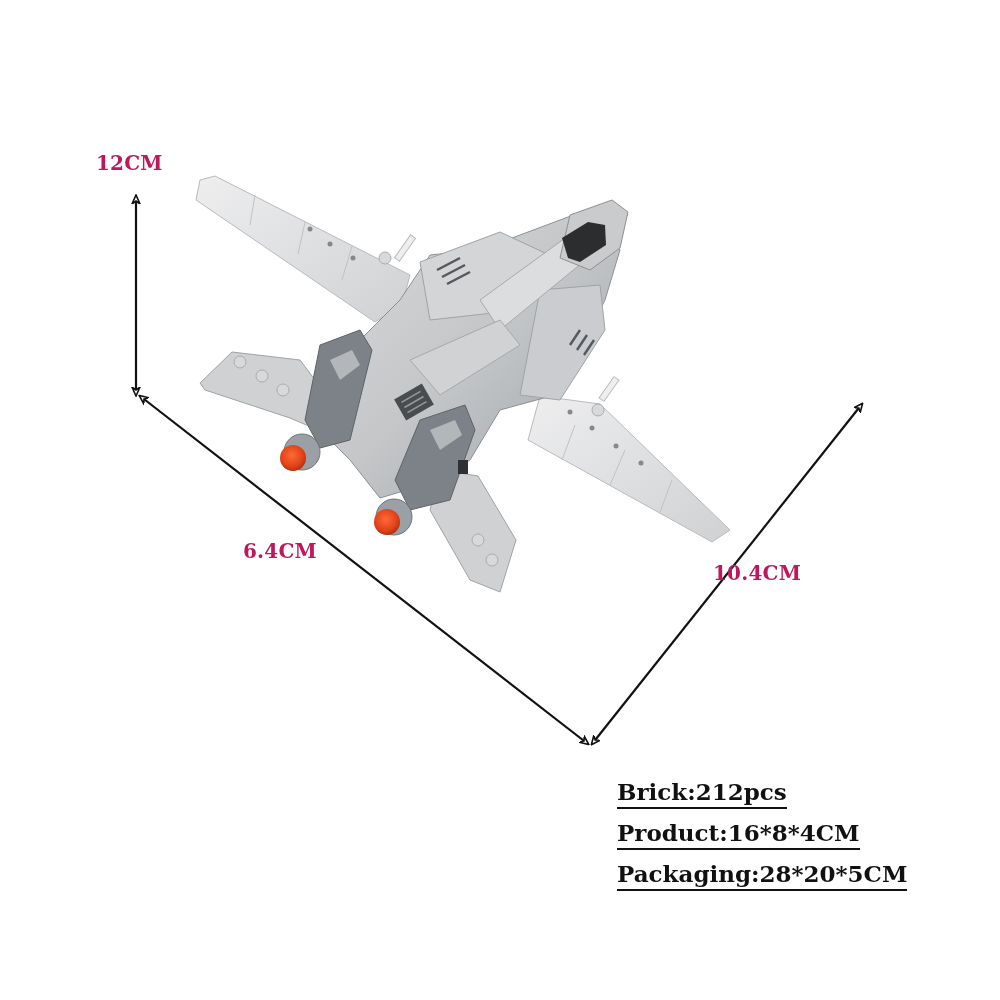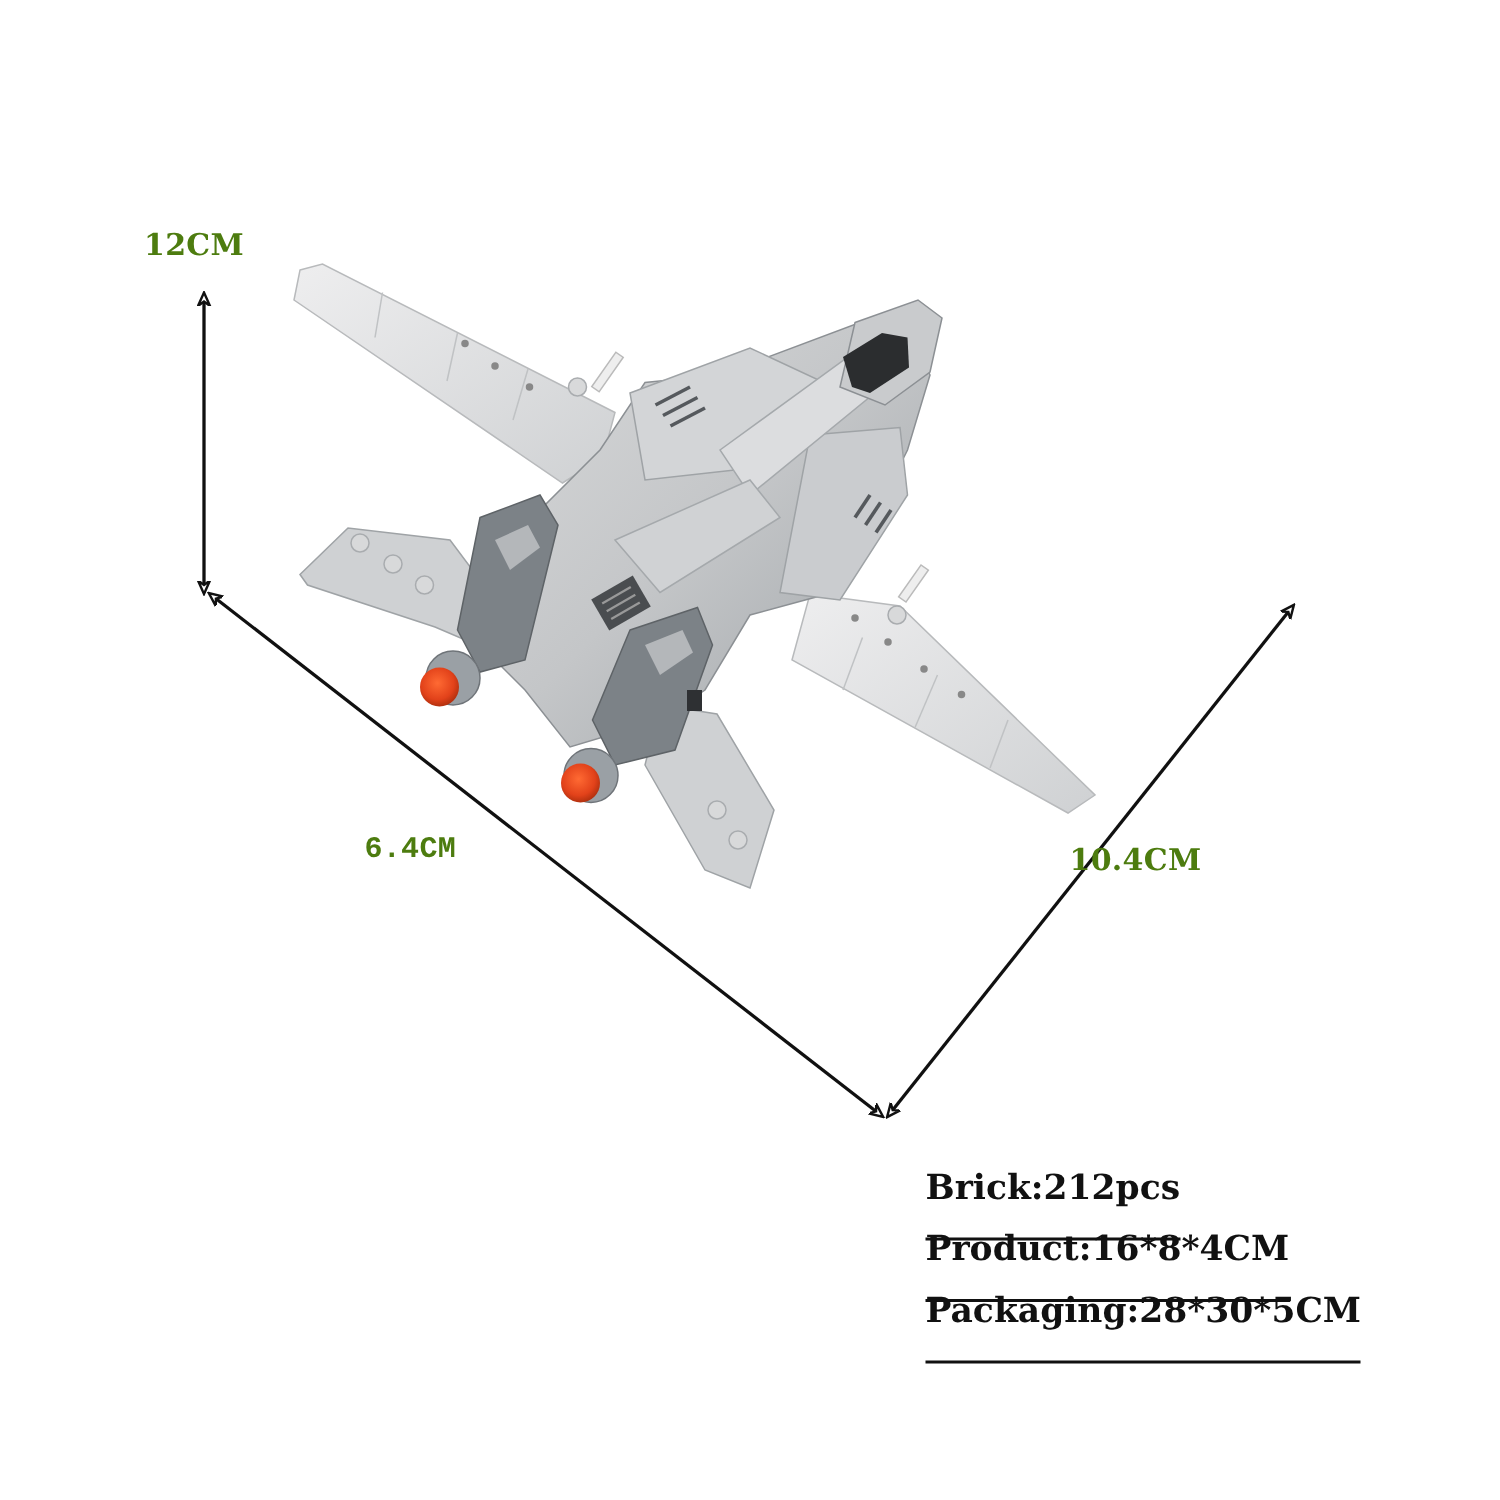--- a/index.html
+++ b/index.html
@@ -1,27 +1,27 @@
 <!DOCTYPE html>
 <html><head>
 <meta charset="utf-8">
 <style>
   html, body { margin:0; padding:0; background:#ffffff; }
   body { width:1000px; height:1000px; position:relative; overflow:hidden; font-family:"DejaVu Serif", "Liberation Serif", serif; }
   .stage { position:absolute; left:0; top:0; width:1000px; height:1000px; }
   .dim-label {
     position:absolute; font-family:"DejaVu Serif","Liberation Serif",serif; font-weight:bold;
-    font-size:20px; color:#4d7c0f; white-space:nowrap; letter-spacing:0.2px;
+    font-size:20px; color:#be185d; white-space:nowrap; letter-spacing:0.2px;
   }
   .specs { position:absolute; left:617px; top:778px; }
   .spec-line {
     font-family:"DejaVu Serif","Liberation Serif",serif; font-weight:bold; font-size:23px;
     color:#111; line-height:28px; height:41px; white-space:nowrap;
   }
-  .spec-line span { border-bottom:2px solid #111; padding-bottom:19px; display:inline-block; }
+  .spec-line span { border-bottom:2px solid #111; padding-bottom:1px; display:inline-block; }
   svg { position:absolute; left:0; top:0; }
 </style>
 </head>
 <body>
 
 <div class="stage">
 
   <svg width="1000" height="1000" viewBox="0 0 1000 1000">
     <defs>
       <marker id="arrow" markerWidth="10" markerHeight="10" refX="8" refY="5" orient="auto" markerUnits="userSpaceOnUse">
@@ -121,21 +121,21 @@
       <circle cx="394" cy="517" r="18" fill="#9aa0a5" stroke="#6f7479"></circle>
 
       <circle cx="293" cy="458" r="13" fill="url(#exhaustGrad)"></circle>
       <circle cx="387" cy="522" r="13" fill="url(#exhaustGrad)"></circle>
 
       <rect x="458" y="460" width="10" height="14" fill="#2e3033"></rect>
     </g>
   </svg>
 
   <div class="dim-label" style="left:96px; top:151px;">12CM</div>
-  <div class="dim-label" style="left:243px; top:555px;font-family:Liberation Mono, monospace;">6.4CM</div>
+  <div class="dim-label" style="left:243px; top:539px;">6.4CM</div>
   <div class="dim-label" style="left:713px; top:561px;">10.4CM</div>
 
   <div class="specs">
     <div class="spec-line"><span>Brick:212pcs</span></div>
     <div class="spec-line"><span>Product:16*8*4CM</span></div>
-    <div class="spec-line"><span>Packaging:28*30*5CM</span></div>
+    <div class="spec-line"><span>Packaging:28*20*5CM</span></div>
   </div>
 </div>
 
 </body></html>

